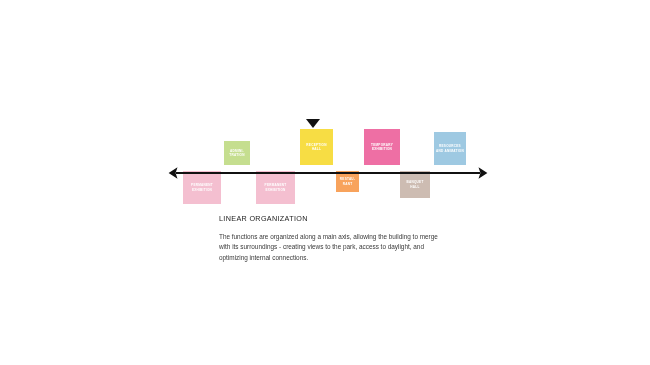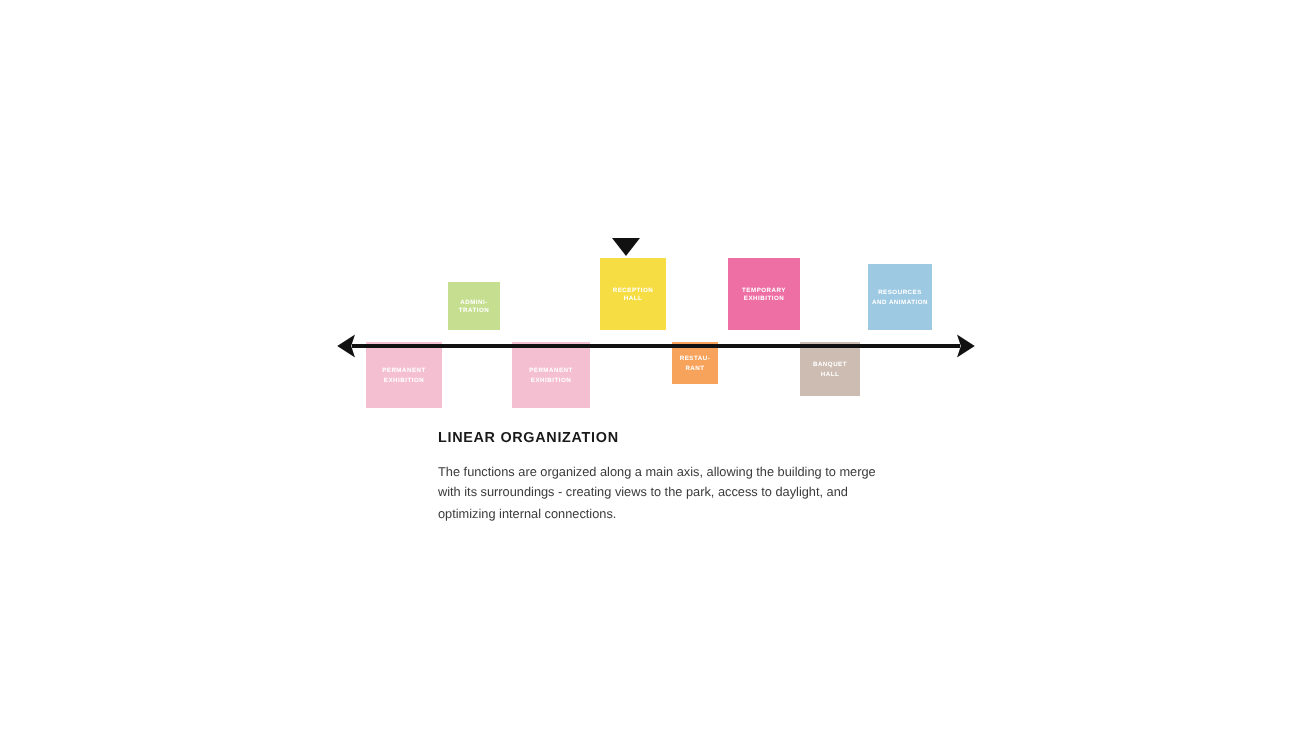--- a/index.html
+++ b/index.html
@@ -85,21 +85,21 @@
 
   
   #caption-block {
     position: absolute;
     left: 219px;
     top: 214px;
     width: 225px;
   }
   #caption-title {
     font-size: 7.2px;
-    font-weight: 700;
+    font-weight: 400;
     letter-spacing: 0.35px;
     color: #1a1a1a;
     text-transform: uppercase;
     margin: 0 0 9px 0;
   }
   #caption-body {
     font-size: 6.4px;
     line-height: 1.62;
     color: #3a3a3a;
     margin: 0;

